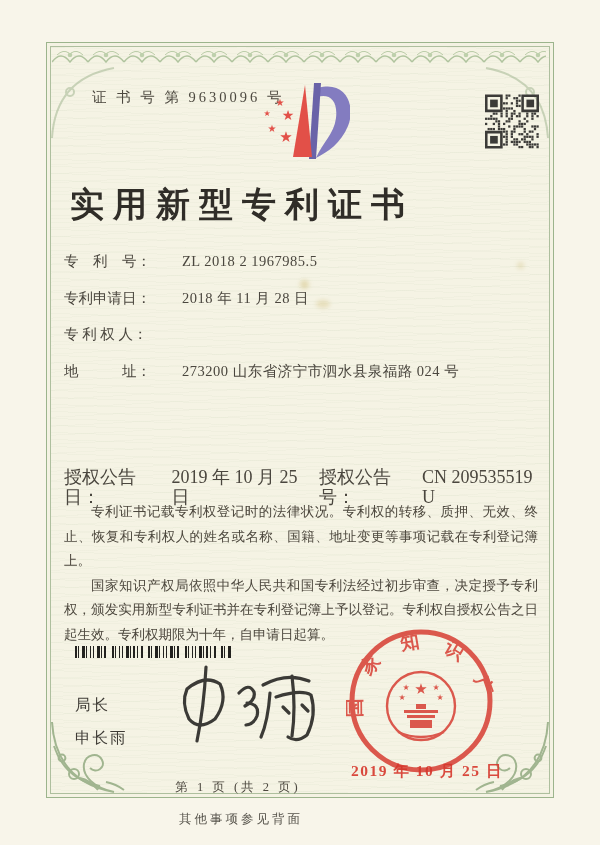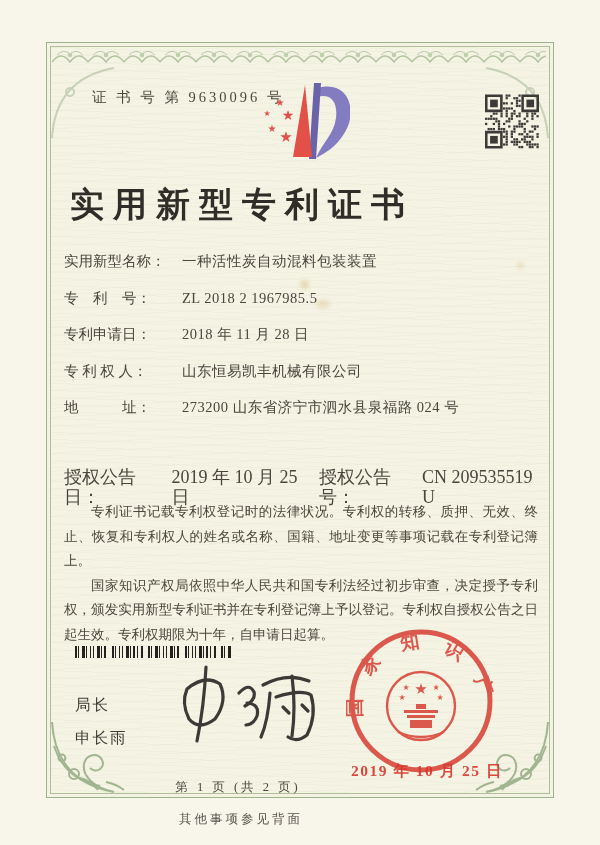--- a/index.html
+++ b/index.html
@@ -268,34 +268,29 @@
         <rect x="47.16" y="52.40" width="2.3" height="2.3"></rect>
         <rect x="52.40" y="52.40" width="2.3" height="2.3"></rect>
       </g>
   </g>
 </svg>
 
 <div class="abs title">实用新型专利证书</div>
 
 <div class="abs fields">
   <div class="frow">
-    <span class="flabel">实用新型名称：</span>
-    <span class="fvalue">一种活性炭自动混料包装装置</span>
-  </div>
-  <div class="frow">
     <span class="flabel">专　利　号：</span>
     <span class="fvalue">ZL 2018 2 1967985.5</span>
   </div>
   <div class="frow">
     <span class="flabel">专利申请日：</span>
     <span class="fvalue">2018 年 11 月 28 日</span>
   </div>
   <div class="frow">
     <span class="flabel">专 利 权 人：</span>
-    <span class="fvalue">山东恒易凯丰机械有限公司</span>
   </div>
   <div class="frow">
     <span class="flabel">地　　　址：</span>
     <span class="fvalue">273200 山东省济宁市泗水县泉福路 024 号</span>
   </div>
 </div>
 
 <div class="abs grant-row">
   <div class="gpair1">
     <span>授权公告日：</span>

